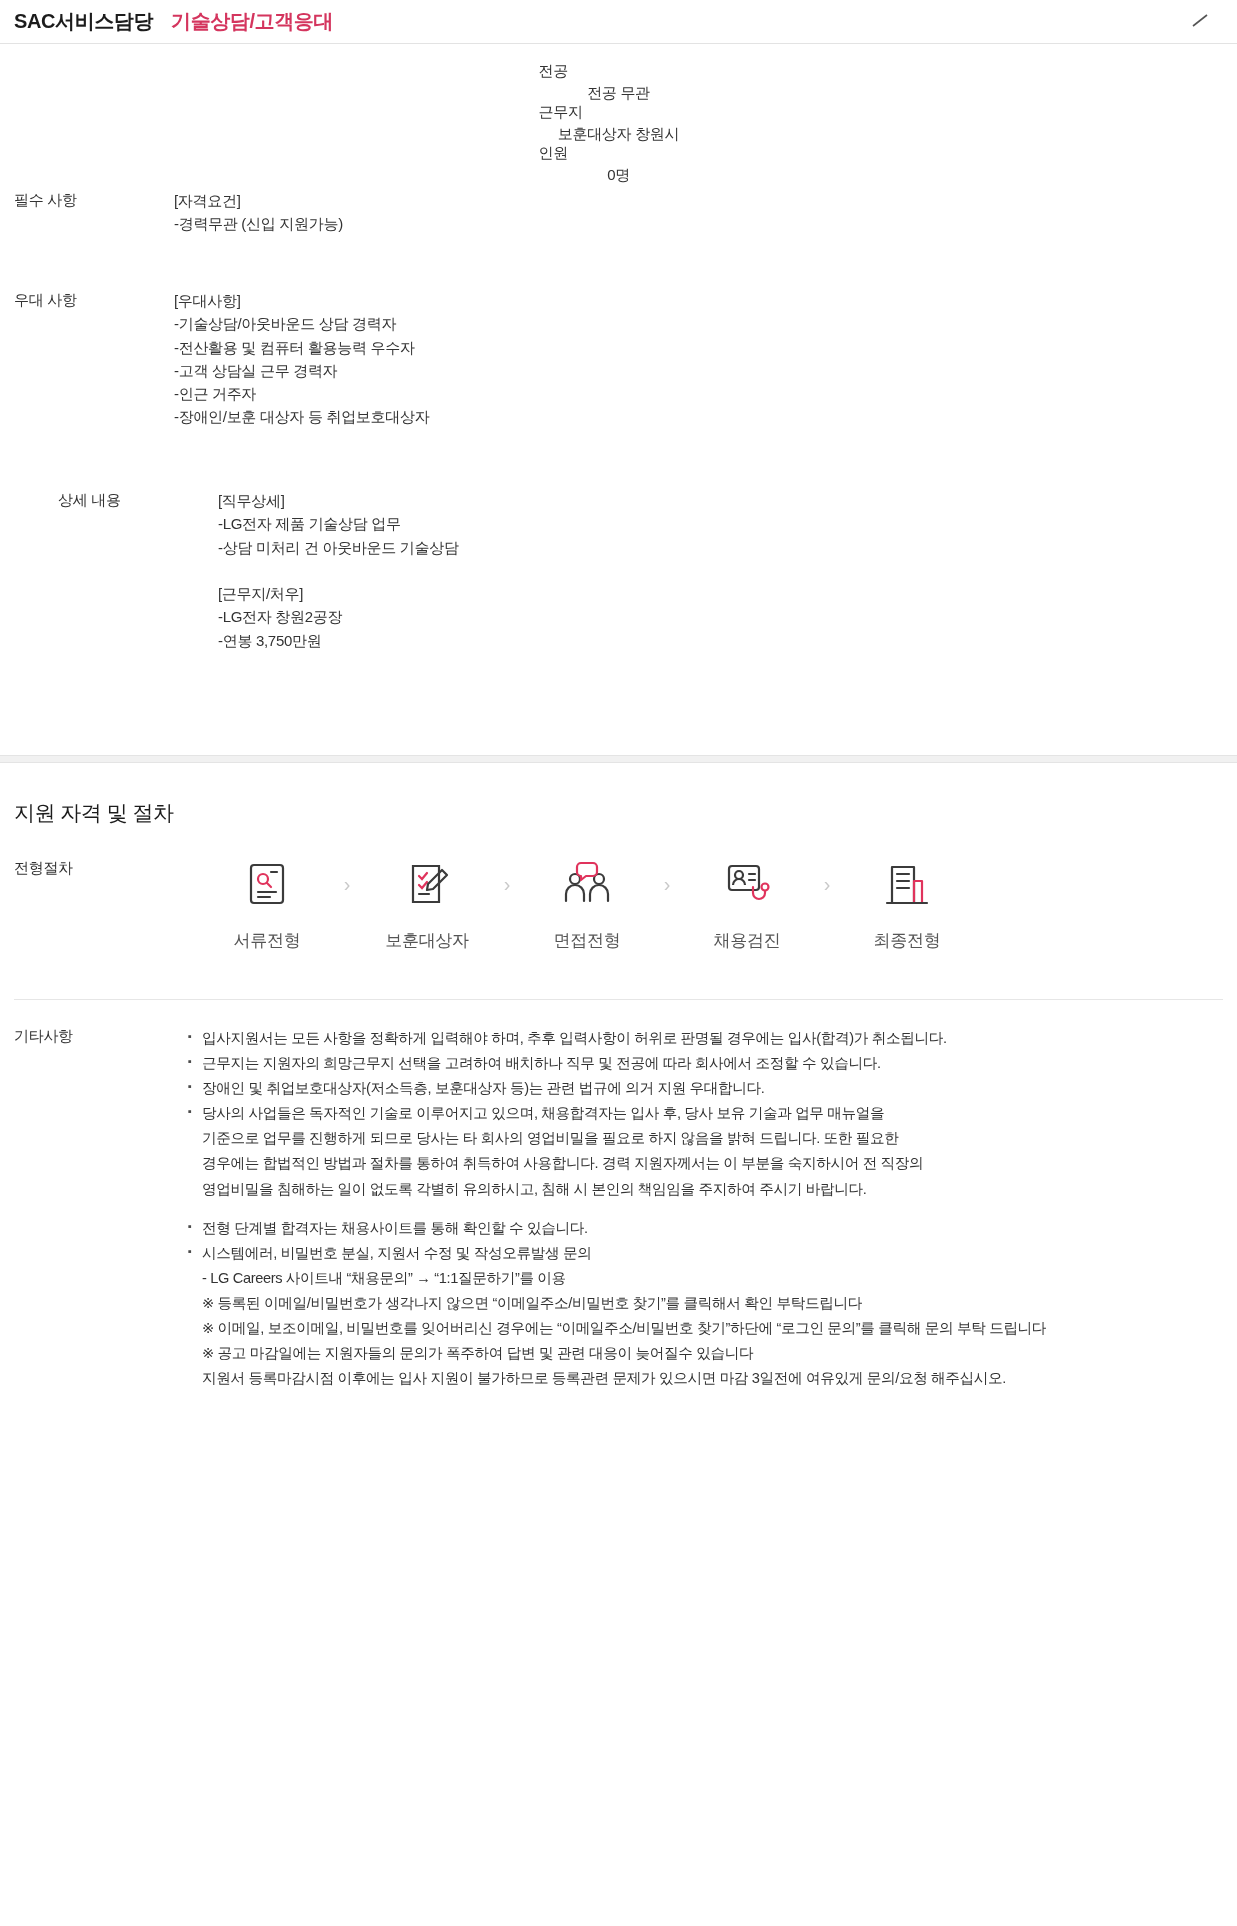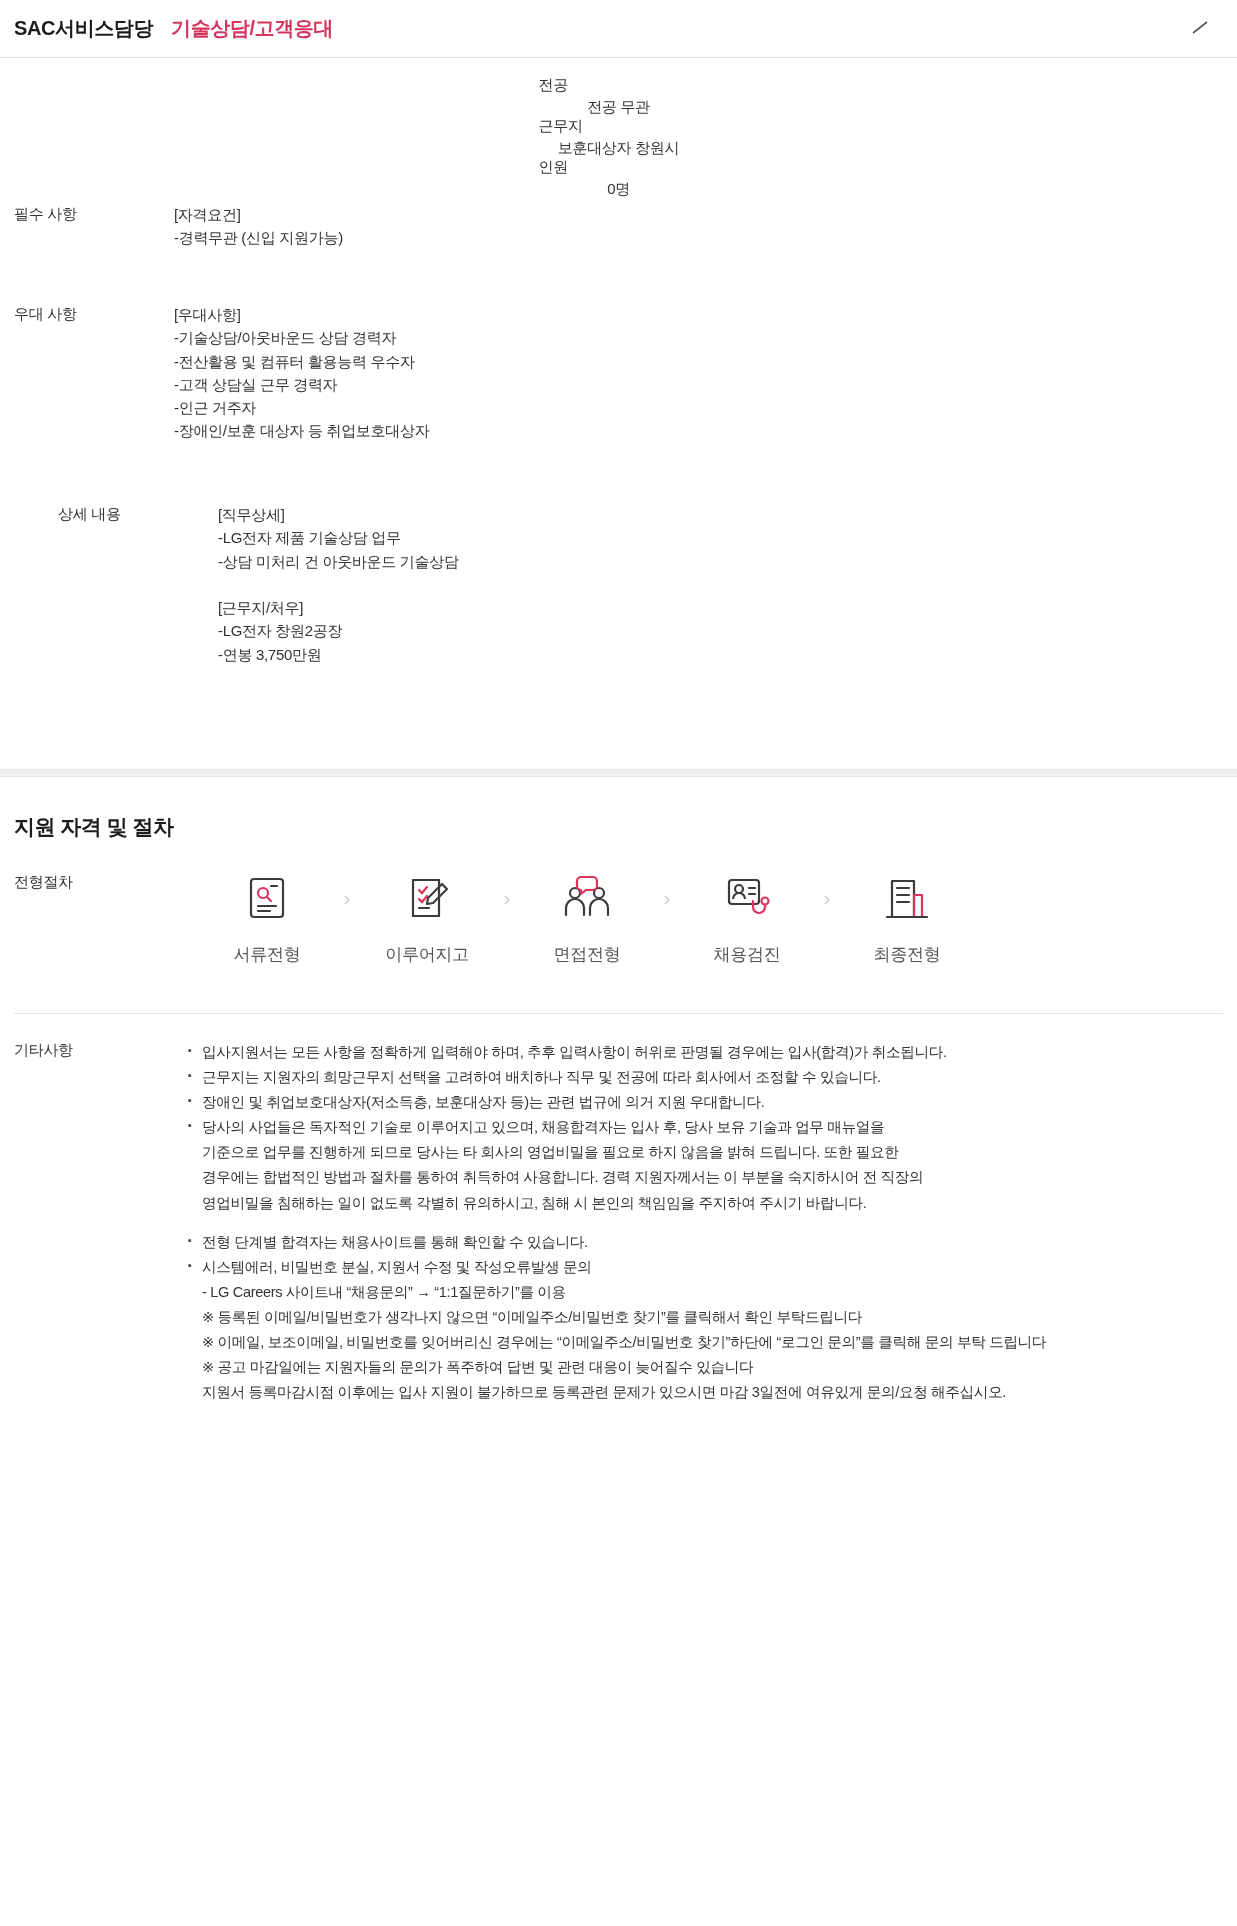--- a/index.html
+++ b/index.html
@@ -15,21 +15,21 @@
     position: relative;
     background: #ffffff;
   }
 
   
   .job-header {
     display: flex;
     align-items: center;
     padding: 14px 24px 14px 14px;
     border-bottom: 1px solid #e3e3e3;
-    height: 58px;
+    height: 44px;
   }
   .job-header .dept {
     font-size: 20px;
     font-weight: bold;
     color: #1c1c1c;
     letter-spacing: -0.4px;
   }
   .job-header .title {
     font-size: 20px;
     font-weight: bold;
@@ -85,21 +85,21 @@
     border-bottom: 1px solid #e4e4e4;
     margin-top: 20px;
   }
 
   
   .section {
     padding: 0 14px;
   }
   .section-title {
     font-size: 21px;
-    font-weight: bold;
+    font-weight: normal;
     color: #1c1c1c;
     padding: 36px 0 26px 0;
     letter-spacing: -0.5px;
   }
 
   .proc-row {
     display: flex;
     align-items: flex-start;
     padding-bottom: 47px;
     border-bottom: 1px solid #e6e6e6;
@@ -271,21 +271,21 @@
         <div class="step">
           <div class="ico">
             <svg width="54" height="54" viewBox="0 0 54 54">
               <path d="M13 9 h26 v36 h-26 z" fill="none" stroke="#3b3b3b" stroke-width="2.2"></path>
               <path d="M19 19 l3 3 l5 -6" fill="none" stroke="#e0335c" stroke-width="2.2" stroke-linecap="round"></path>
               <path d="M19 28 l3 3 l5 -6" fill="none" stroke="#e0335c" stroke-width="2.2" stroke-linecap="round"></path>
               <path d="M19 37 h10" fill="none" stroke="#3b3b3b" stroke-width="2.2" stroke-linecap="round"></path>
               <path d="M42 13 l5 5 l-14 14 l-6 1 l1 -6 z" fill="none" stroke="#3b3b3b" stroke-width="2.2" stroke-linejoin="round"></path>
             </svg>
           </div>
-          <div class="cap">이루어지고</div>
+          <div class="cap">보훈대상자</div>
         </div>
 
         <div class="chev">›</div>
 
         <div class="step">
           <div class="ico">
             <svg width="54" height="54" viewBox="0 0 54 54">
               <circle cx="15" cy="22" r="5" fill="none" stroke="#3b3b3b" stroke-width="2.2"></circle>
               <path d="M6 44 v-7 a9 9 0 0 1 18 0 v7" fill="none" stroke="#3b3b3b" stroke-width="2.2" stroke-linecap="round"></path>
               <circle cx="39" cy="22" r="5" fill="none" stroke="#3b3b3b" stroke-width="2.2"></circle>

